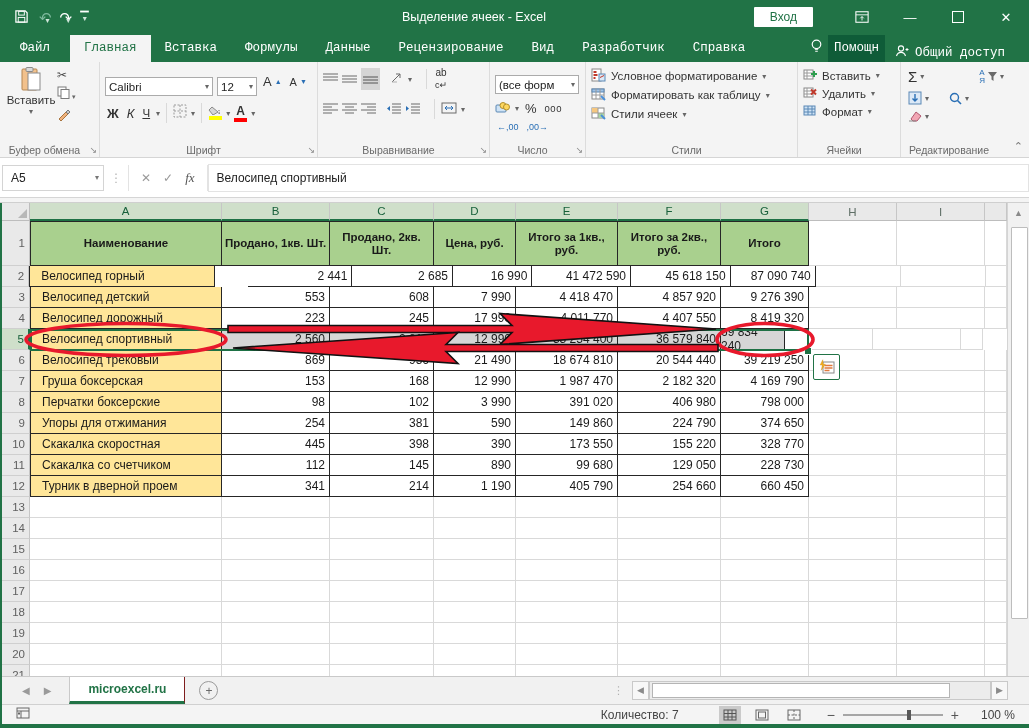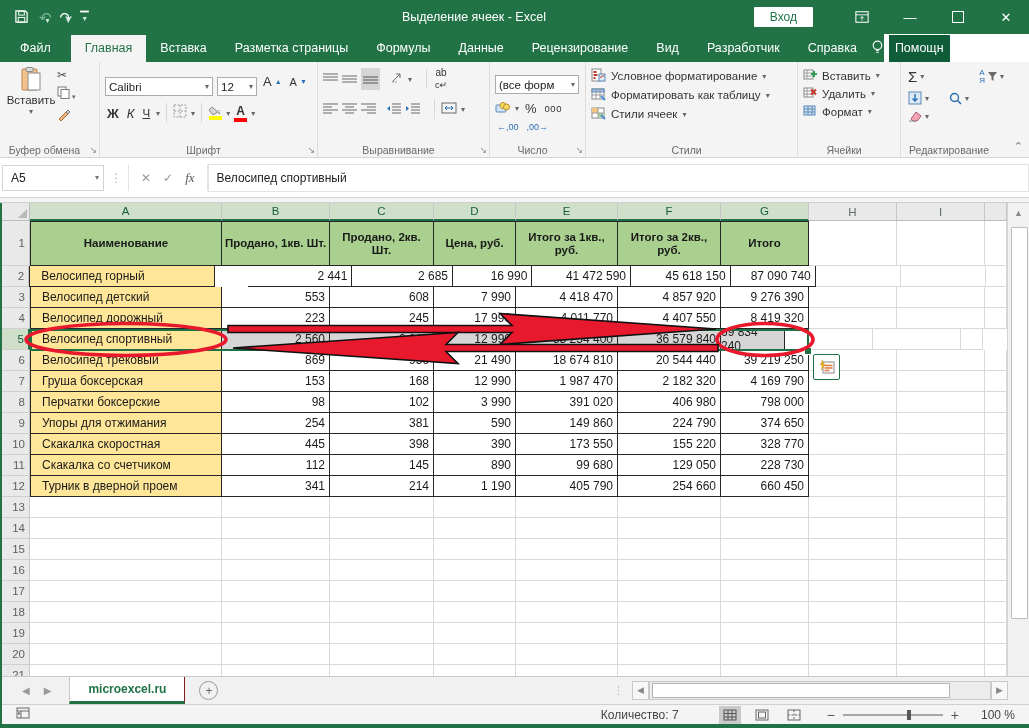--- a/index.html
+++ b/index.html
@@ -10,21 +10,21 @@
   .qat{display:flex;align-items:center;gap:10px;padding-left:14px;width:180px;}
   .qat .ic{font-size:15px;line-height:1;color:#fff;}
   .qat .dim{color:#7db99c;}
   .qat .dd{font-size:8px;margin-left:-6px;color:#cfe6da;}
   .title{flex:1;text-align:center;font-size:12.5px;color:#fff;}
   .tright{display:flex;align-items:center;gap:14px;padding-right:6px;}
   .signin{background:#fff;color:#217346;font-size:12px;padding:3px 16px;border-radius:1px;margin-right:18px;cursor:pointer;}
   .winbtn{width:34px;height:28px;display:flex;align-items:center;justify-content:center;font-size:13px;color:#fff;}
   .maxbox{width:10px;height:10px;border:1px solid #fff;display:inline-block;}
   
-  .tabs{position:absolute;left:0;top:34px;width:884px;height:28px;background:#217346;display:flex;align-items:flex-end;font-size:12.5px;color:#fff;}
+  .tabs{position:absolute;left:0;top:34px;width:1029px;height:28px;background:#217346;display:flex;align-items:flex-end;font-size:12.5px;color:#fff;font-family:Liberation Mono, monospace;}
   .tab{padding:6px 14px 7px;cursor:pointer;white-space:nowrap;}
   .tab.file{padding:6px 20px 7px;}
   .tab.active{background:#f4f4f4;color:#217346;}
   .tabspacer{flex:1;}
   .assist{display:flex;align-items:center;gap:5px;margin-right:10px;}
   .assistbox{background:#0f5c38;padding:6px 6px 7px;}
   .share{display:flex;align-items:center;gap:6px;padding-right:24px;}
   
   .ribbon{position:absolute;left:0;top:62px;width:1029px;height:96px;background:#f4f4f4;border-bottom:1px solid #d5d5d5;display:flex;box-sizing:border-box;}
   .rgroup{position:relative;height:95px;border-right:1px solid #dcdcdc;box-sizing:border-box;padding:3px 5px 16px;}
@@ -142,21 +142,20 @@
         </span>
       <span class="winbtn">✕</span>
     </div>
   </div>
 
   <div class="tabs">
     <span class="tab file">Файл</span>
     <span id="tabstrip" style="display:flex;">
         <span class="tab active">Главная</span>
         <span class="tab">Вставка</span>
-        <span class="tab">Разметка страницы</span>
         <span class="tab">Формулы</span>
         <span class="tab">Данные</span>
         <span class="tab">Рецензирование</span>
         <span class="tab">Вид</span>
         <span class="tab">Разработчик</span>
         <span class="tab">Справка</span>
       </span>
     <span class="tabspacer"></span>
     <span class="assist">
       <span>

